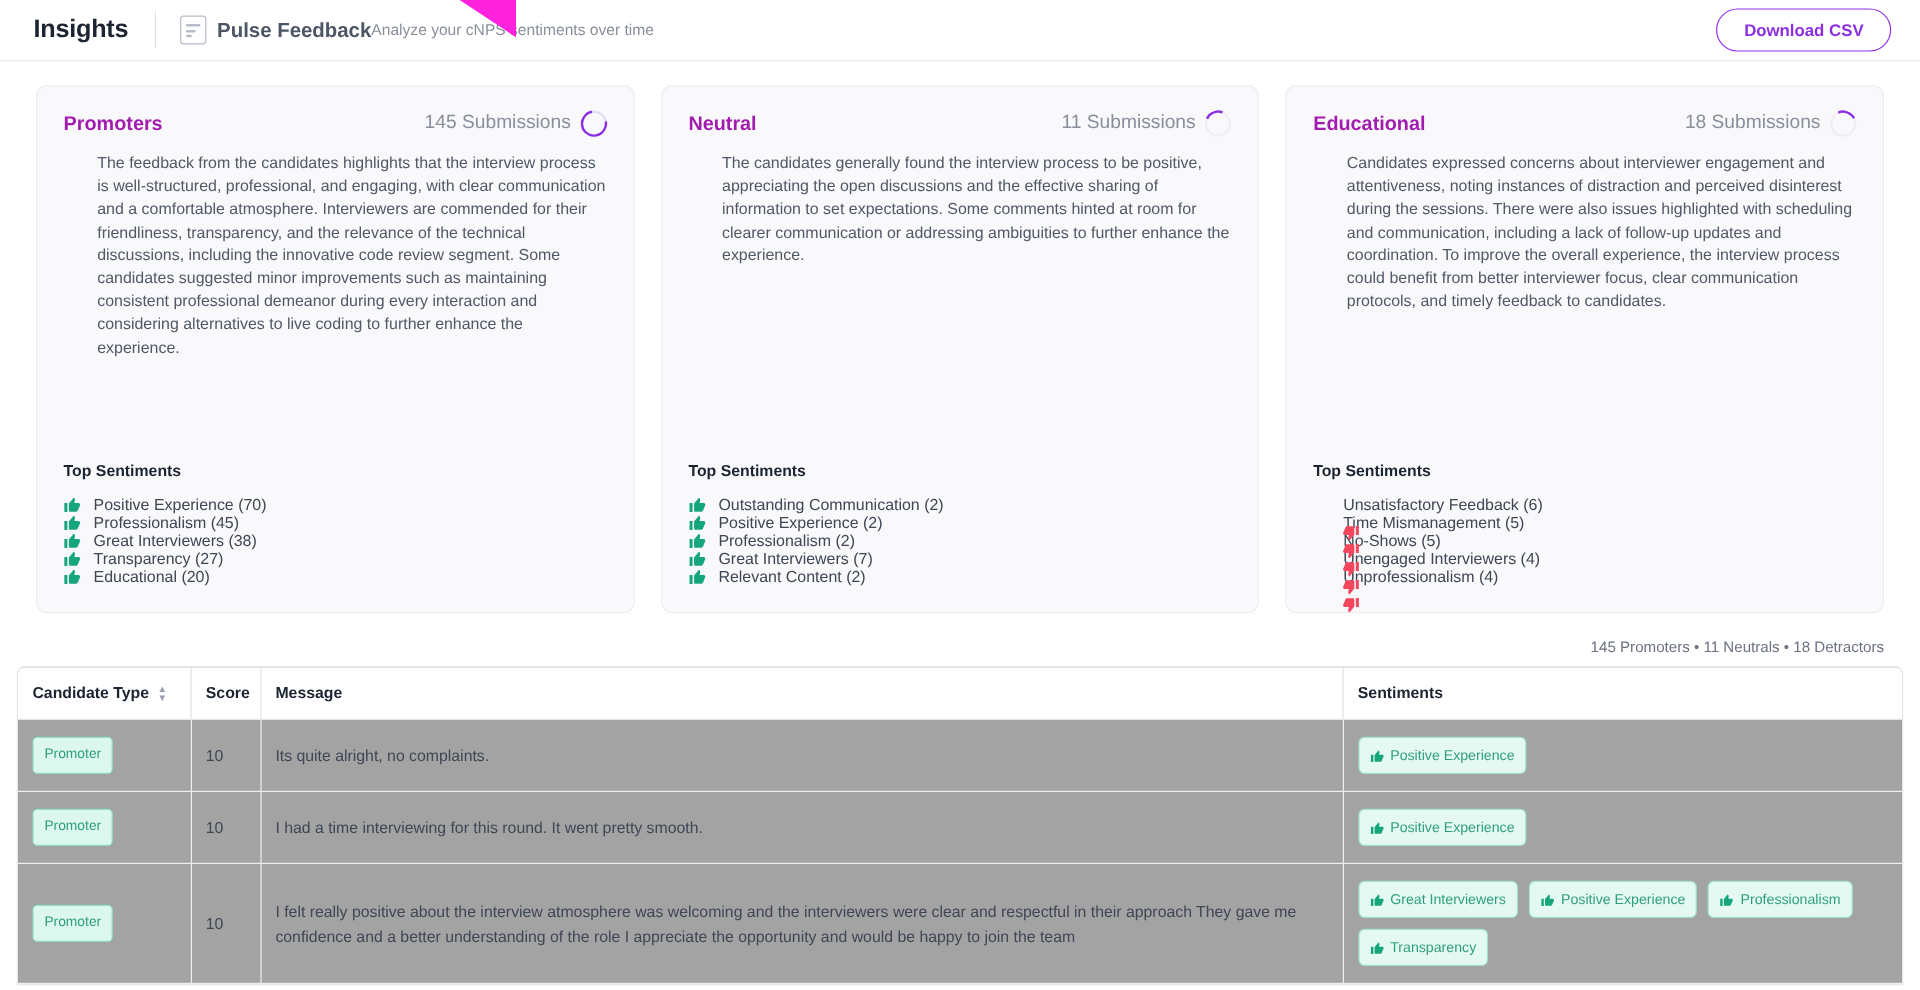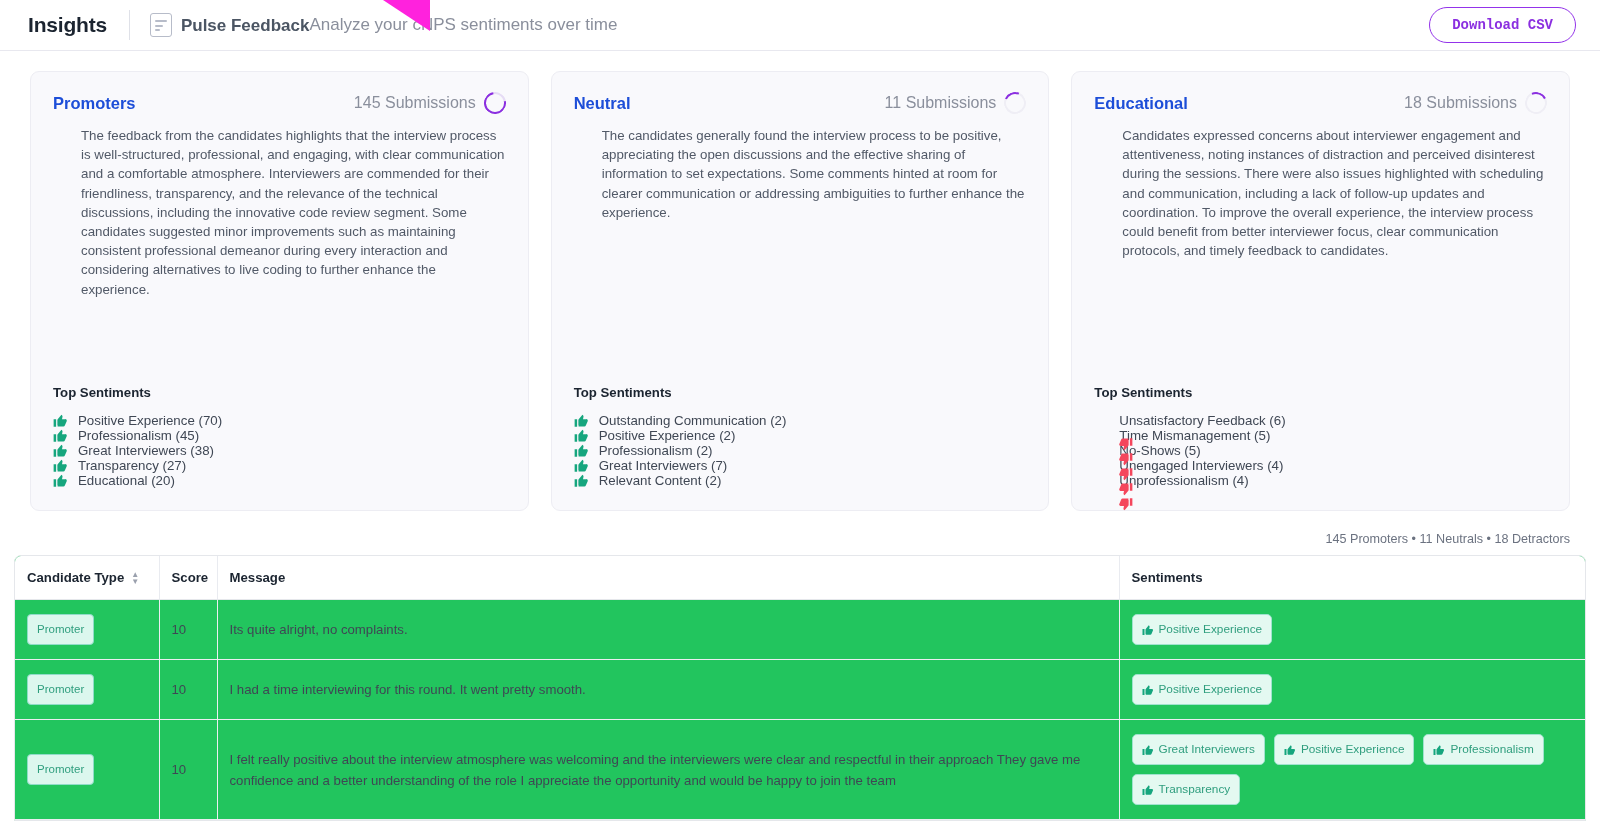--- a/index.html
+++ b/index.html
@@ -52,37 +52,36 @@
   .page-icon i:nth-child(2) { top: 11px; width: 8px; }
   .page-icon i:nth-child(3) { top: 15px; width: 5px; }
   .page-titles { display: flex; justify-content: center; }
   .page-title {
     font-size: 17px;
     font-weight: bold;
     color: #4b5563;
     line-height: 19px;
   }
   .page-subtitle {
-    font-size: 17px;
+    font-size: 13px;
     color: #8a8f9c;
     line-height: 15px;
     margin-top: 1px;
   }
   .spacer { flex: 1; }
   .download-btn {
     border: 1.6px solid #9333ea;
     color: #8b2fe0;
     background: #ffffff;
     border-radius: 20px;
     padding: 9px 22px;
     font-size: 14px;
     font-weight: bold;
     cursor: pointer;
     white-space: nowrap;
-    font-family: Liberation Mono, monospace;
   }
   .cursor-triangle {
     position: absolute;
     left: 380px; top: -2px;
     width: 0; height: 0;
     border-left: 50px solid transparent;
     border-top: 33px solid #ff22dd;
     transform: none;
     pointer-events: none;
   }
@@ -104,21 +103,21 @@
     flex-direction: column;
   }
   .card-head {
     display: flex;
     align-items: center;
     margin-bottom: 12px;
   }
   .card-title {
     font-size: 16.5px;
     font-weight: bold;
-    color: #1d4ed8;
+    color: #a21caf;
   }
   .card-head .spacer { flex: 1; }
   .submissions {
     font-size: 16px;
     color: #8a8f9c;
     margin-right: 8px;
   }
   .ring {
     width: 22px; height: 22px;
     border-radius: 50%;
@@ -174,21 +173,21 @@
     color: #6b7280;
     padding: 21px 30px 9px 0;
   }
 
   
   .table-wrap {
     margin: 0 14px;
     border: 1px solid #e5e7eb;
     border-radius: 7px 7px 0 0;
     overflow: hidden;
-    background: #22c55e;
+    background: #a3a3a3;
   }
   table { width: 100%; border-collapse: collapse; table-layout: fixed; }
   th {
     background: #ffffff;
     text-align: left;
     font-size: 13.2px;
     font-weight: bold;
     color: #1b2430;
     padding: 14px 12px;
     border-bottom: 1px solid #e5e7eb;

